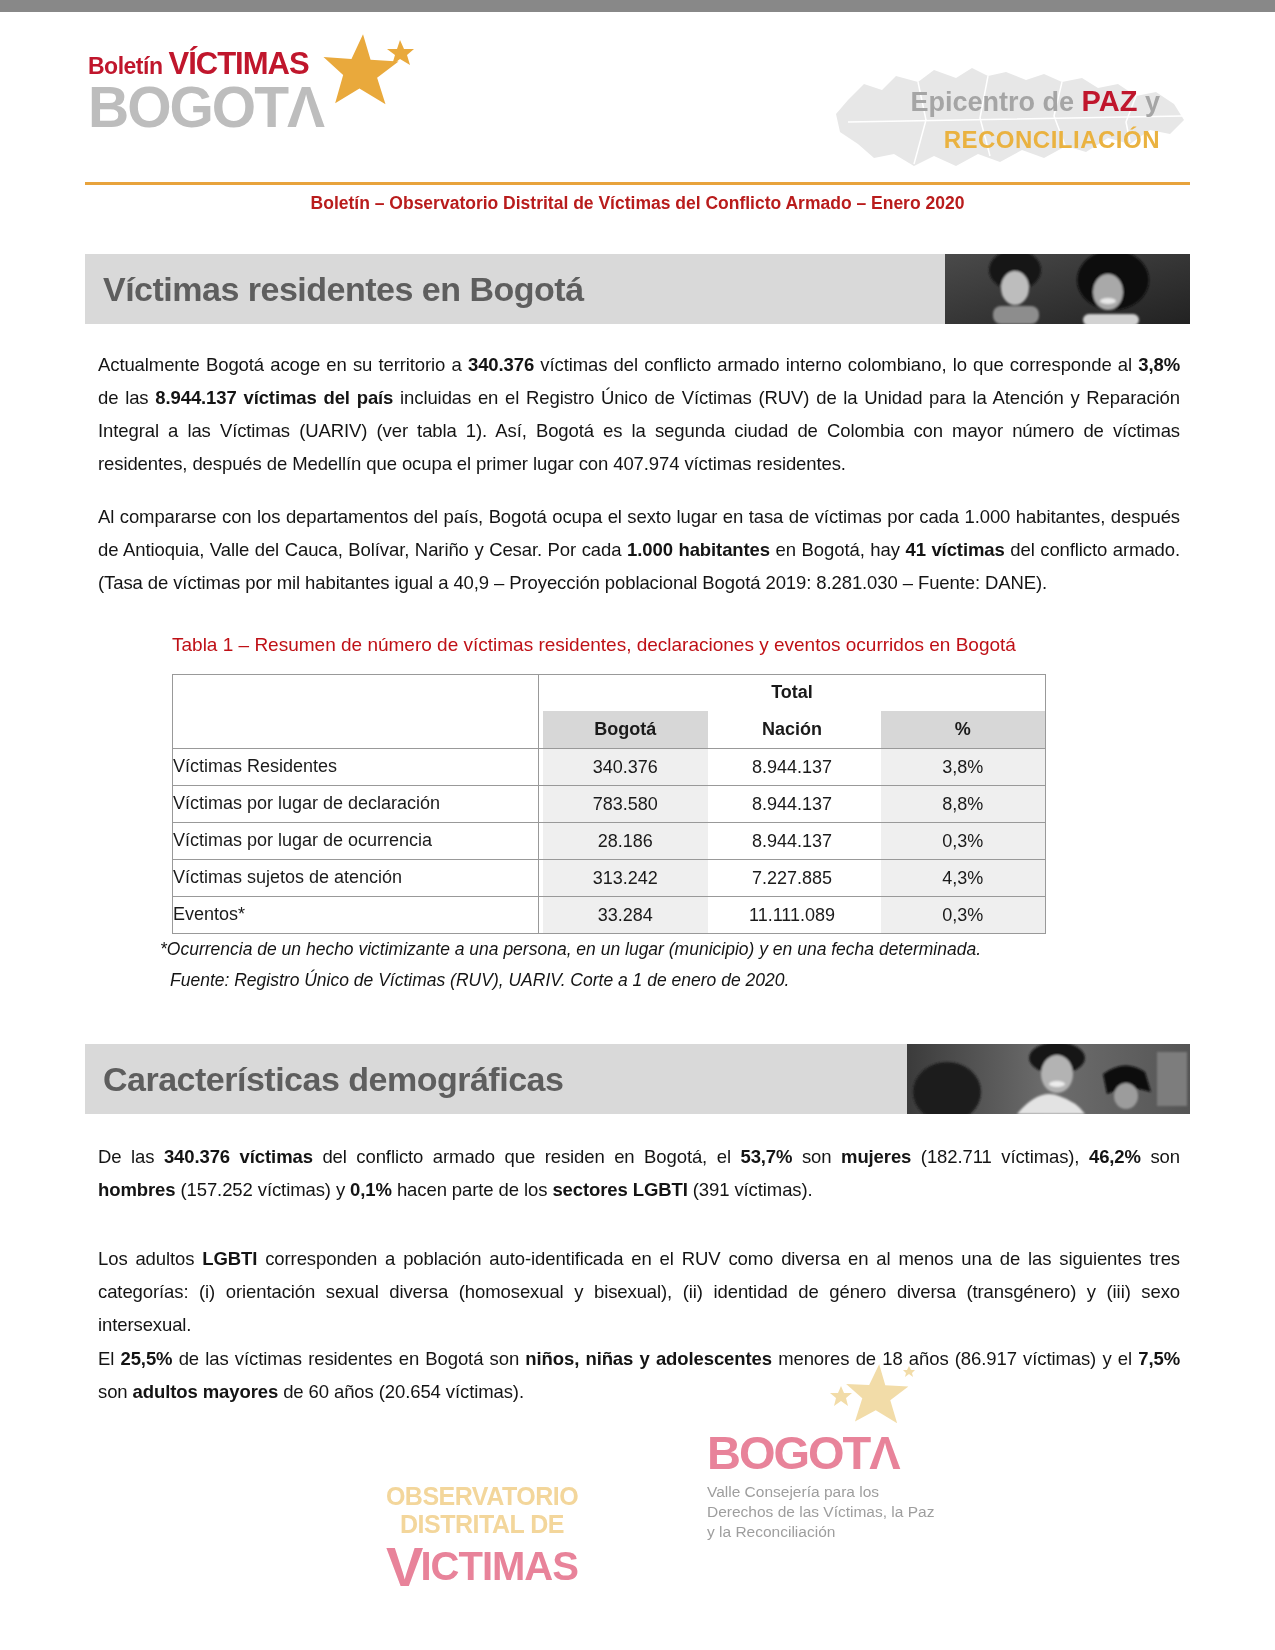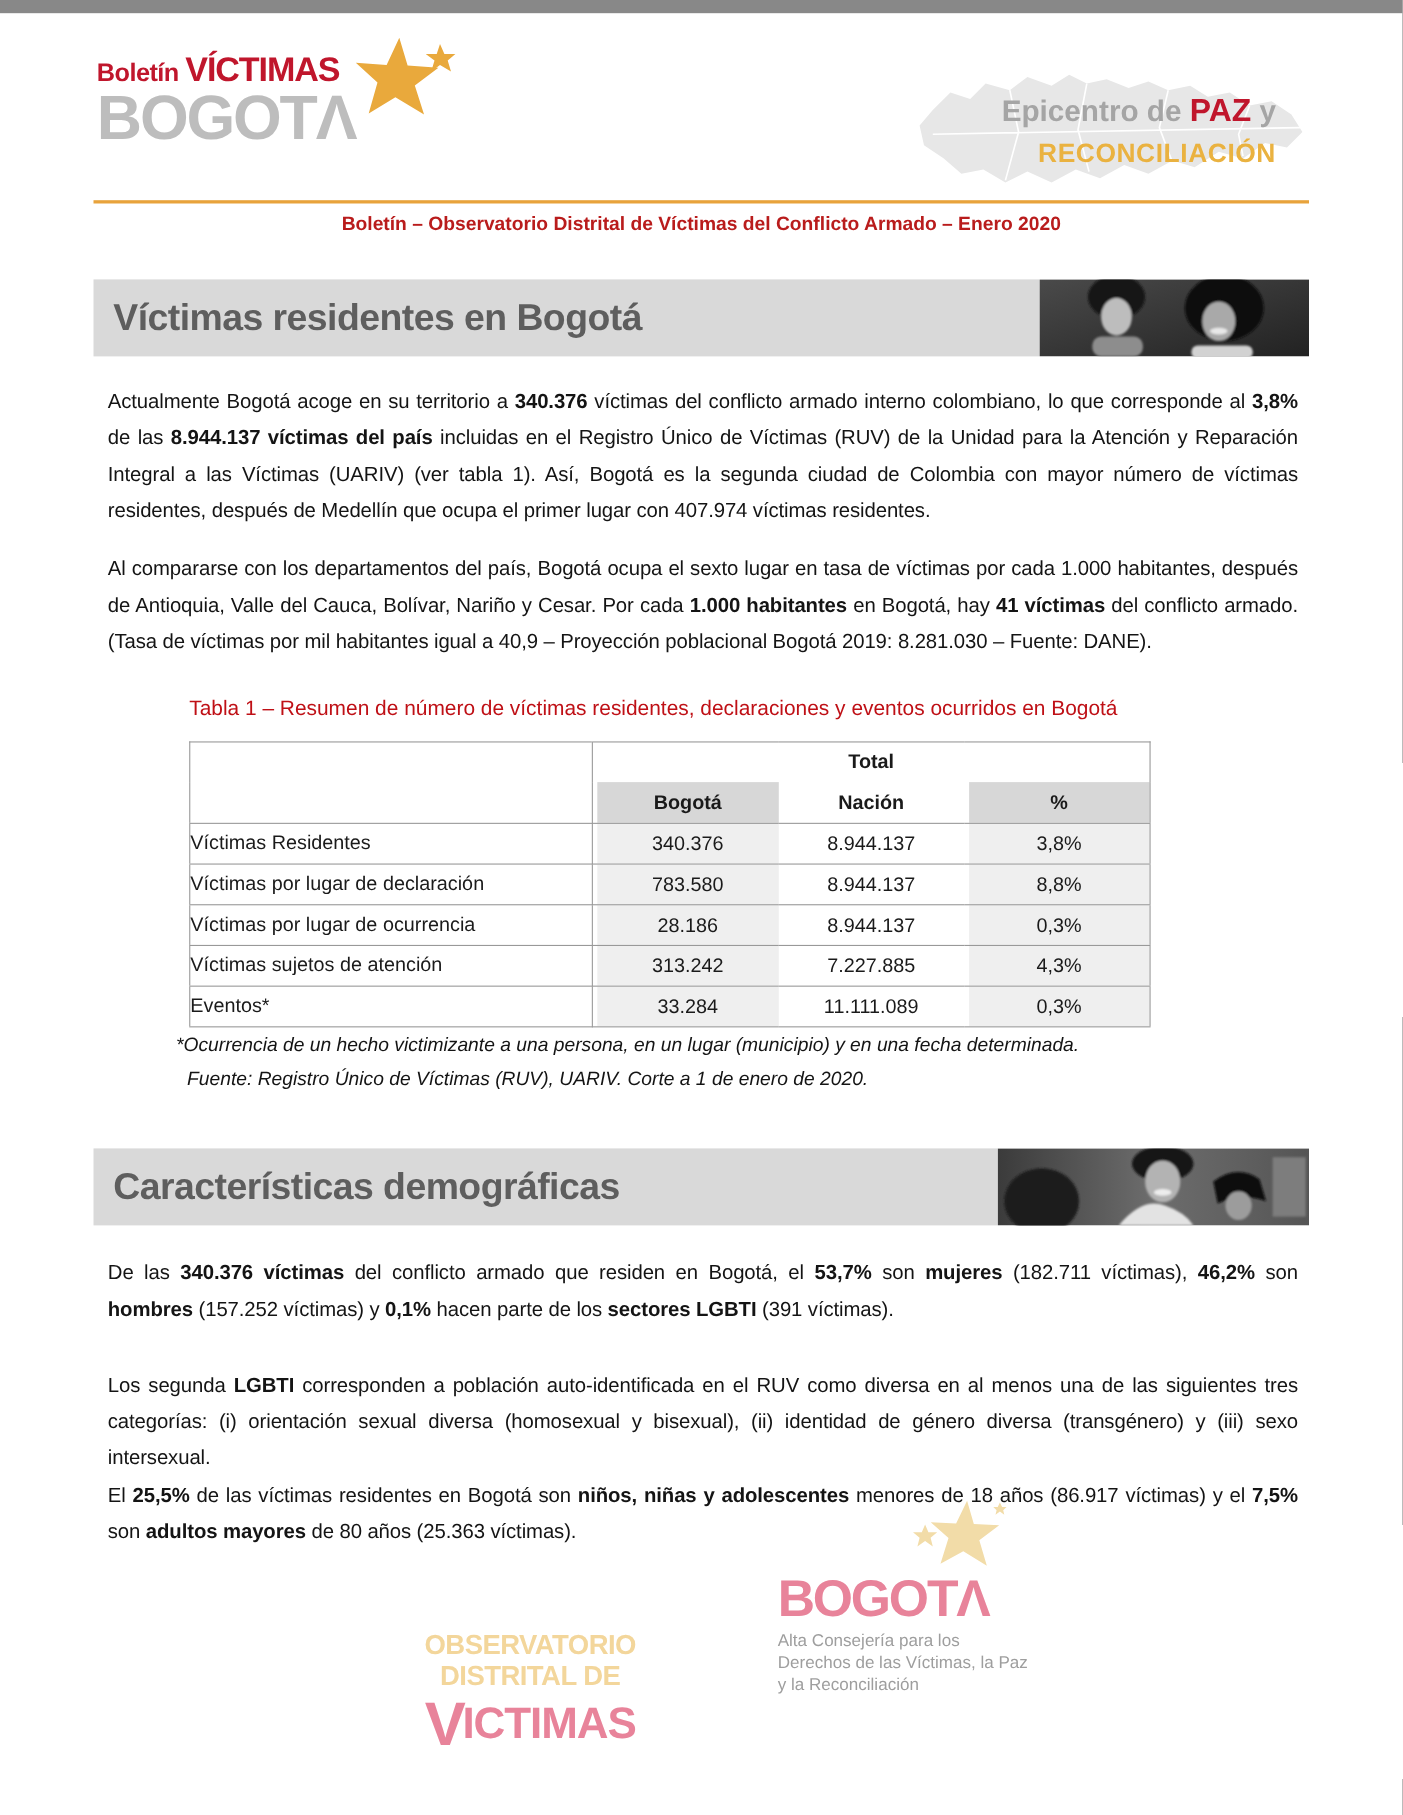--- a/index.html
+++ b/index.html
@@ -258,36 +258,36 @@
         <ellipse cx="150" cy="40" rx="8" ry="3" fill="#ededed"></ellipse>
         <path d="M110,70 Q132,44 152,52 Q170,58 178,70 Z" fill="#e3e3e3"></path>
         <path d="M196,30 Q218,14 238,28 L244,48 Q222,40 200,50 Z" fill="#0d0d0d"></path>
         <ellipse cx="219" cy="52" rx="12" ry="13" fill="#9c9c9c"></ellipse>
         <rect x="250" y="8" width="30" height="54" fill="#7d7d7d"></rect>
       </g>
     </svg>
   </div>
 
   <p class="para p3"><span>De las </span><span class="b">340.376 víctimas</span><span> del conflicto armado que residen en Bogotá, el </span><span class="b">53,7%</span><span> son </span><span class="b">mujeres</span><span> (182.711 víctimas), </span><span class="b">46,2%</span><span> son </span><span class="b">hombres</span><span> (157.252 víctimas) y </span><span class="b">0,1%</span><span> hacen parte de los </span><span class="b">sectores LGBTI</span><span> (391 víctimas).</span></p>
-  <p class="para p4"><span>Los segunda </span><span class="b">LGBTI</span><span> corresponden a población auto-identificada en el RUV como diversa en al menos una de las siguientes tres categorías: (i) orientación sexual diversa (homosexual y bisexual), (ii) identidad de género diversa (transgénero) y (iii) sexo intersexual.</span></p>
-  <p class="para p5"><span>El </span><span class="b">25,5%</span><span> de las víctimas residentes en Bogotá son </span><span class="b">niños, niñas y adolescentes</span><span> menores de 18 años (86.917 víctimas) y el </span><span class="b">7,5%</span><span> son </span><span class="b">adultos mayores</span><span> de 80 años (25.363 víctimas).</span></p>
+  <p class="para p4"><span>Los adultos </span><span class="b">LGBTI</span><span> corresponden a población auto-identificada en el RUV como diversa en al menos una de las siguientes tres categorías: (i) orientación sexual diversa (homosexual y bisexual), (ii) identidad de género diversa (transgénero) y (iii) sexo intersexual.</span></p>
+  <p class="para p5"><span>El </span><span class="b">25,5%</span><span> de las víctimas residentes en Bogotá son </span><span class="b">niños, niñas y adolescentes</span><span> menores de 18 años (86.917 víctimas) y el </span><span class="b">7,5%</span><span> son </span><span class="b">adultos mayores</span><span> de 60 años (20.654 víctimas).</span></p>
 
   <div class="foot-left">
     <div class="fl-gold">OBSERVATORIO</div>
     <div class="fl-gold fl-l2">DISTRITAL DE</div>
     <div class="fl-pink"><span class="bigv">V</span><span>ICTIMAS</span></div>
   </div>
 
   <div class="foot-right">
     <svg class="fr-star" width="90" height="70" viewBox="0 0 90 70">
       <polygon fill="#f2dca8" points="48,2 57,22 80,20 64,36 74,58 51,48 32,62 36,38 18,26 41,24" transform="rotate(8 48 32)"></polygon>
       <polygon fill="#f2dca8" points="14,24 17,31 25,31 19,36 21,44 14,39 7,44 9,36 3,31 11,31"></polygon>
       <polygon fill="#f2dca8" points="82,4 84,8 88,8 85,11 86,15 82,12 78,15 79,11 76,8 80,8"></polygon>
     </svg>
     <div class="fr-word">BOGOTΛ</div>
     <div class="fr-sub">
-      <div>Alta Consejería para los</div>
+      <div>Valle Consejería para los</div>
       <div>Derechos de las Víctimas, la Paz</div>
       <div>y la Reconciliación</div>
     </div>
   </div>
 
 </div>
 
 </body></html>

